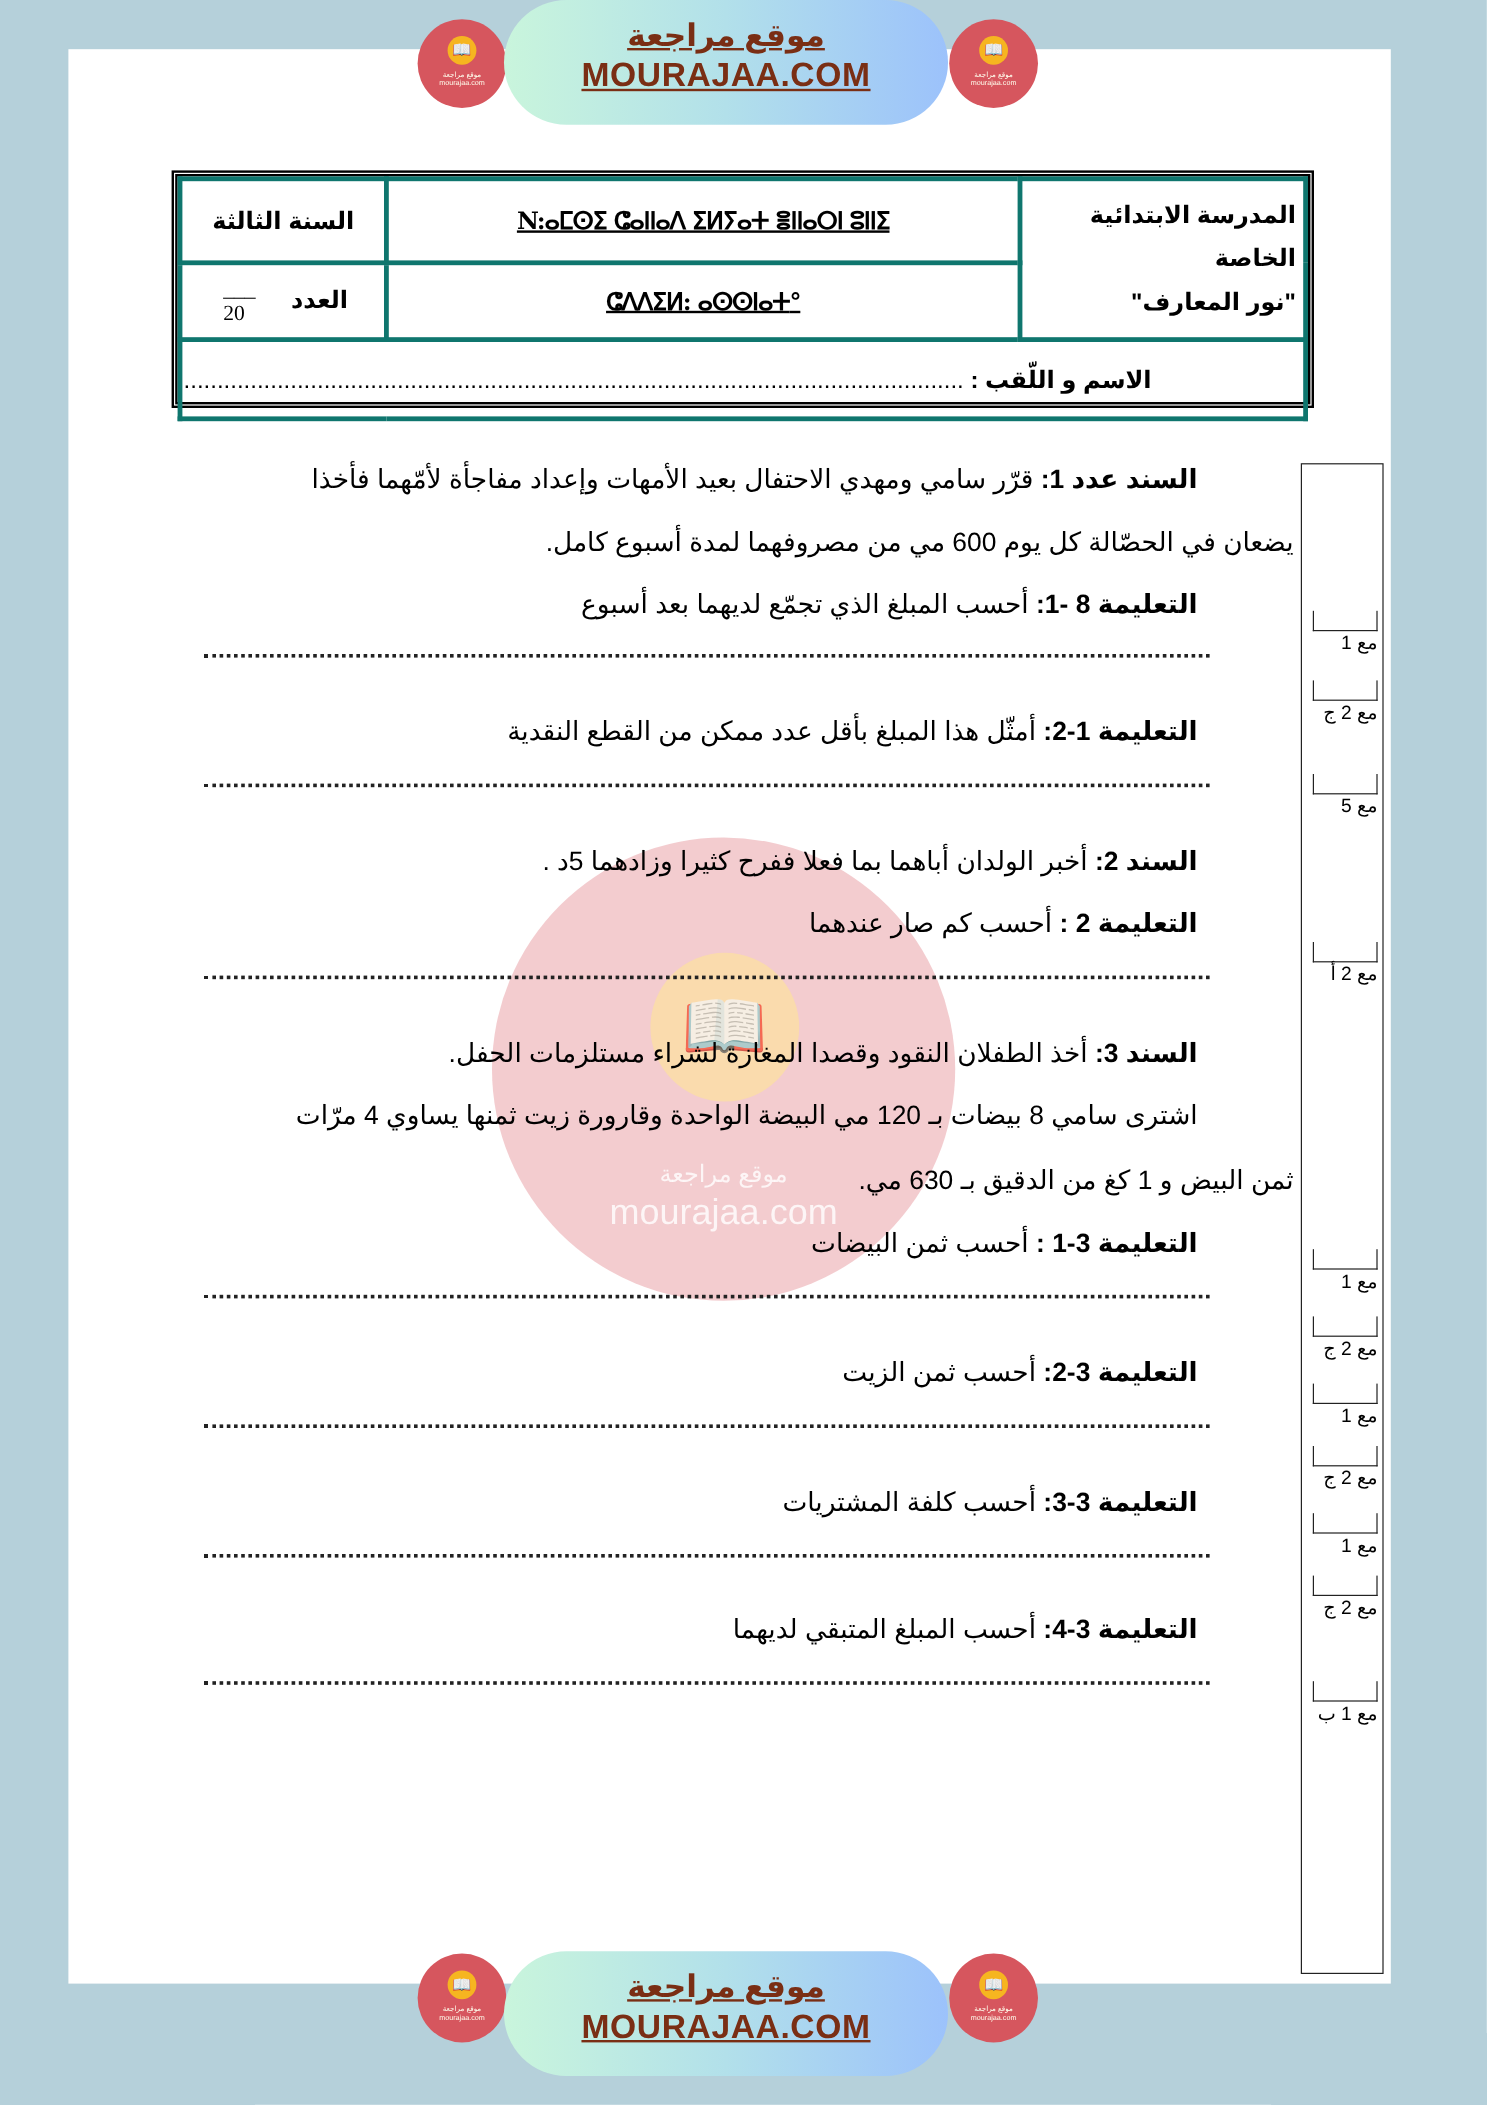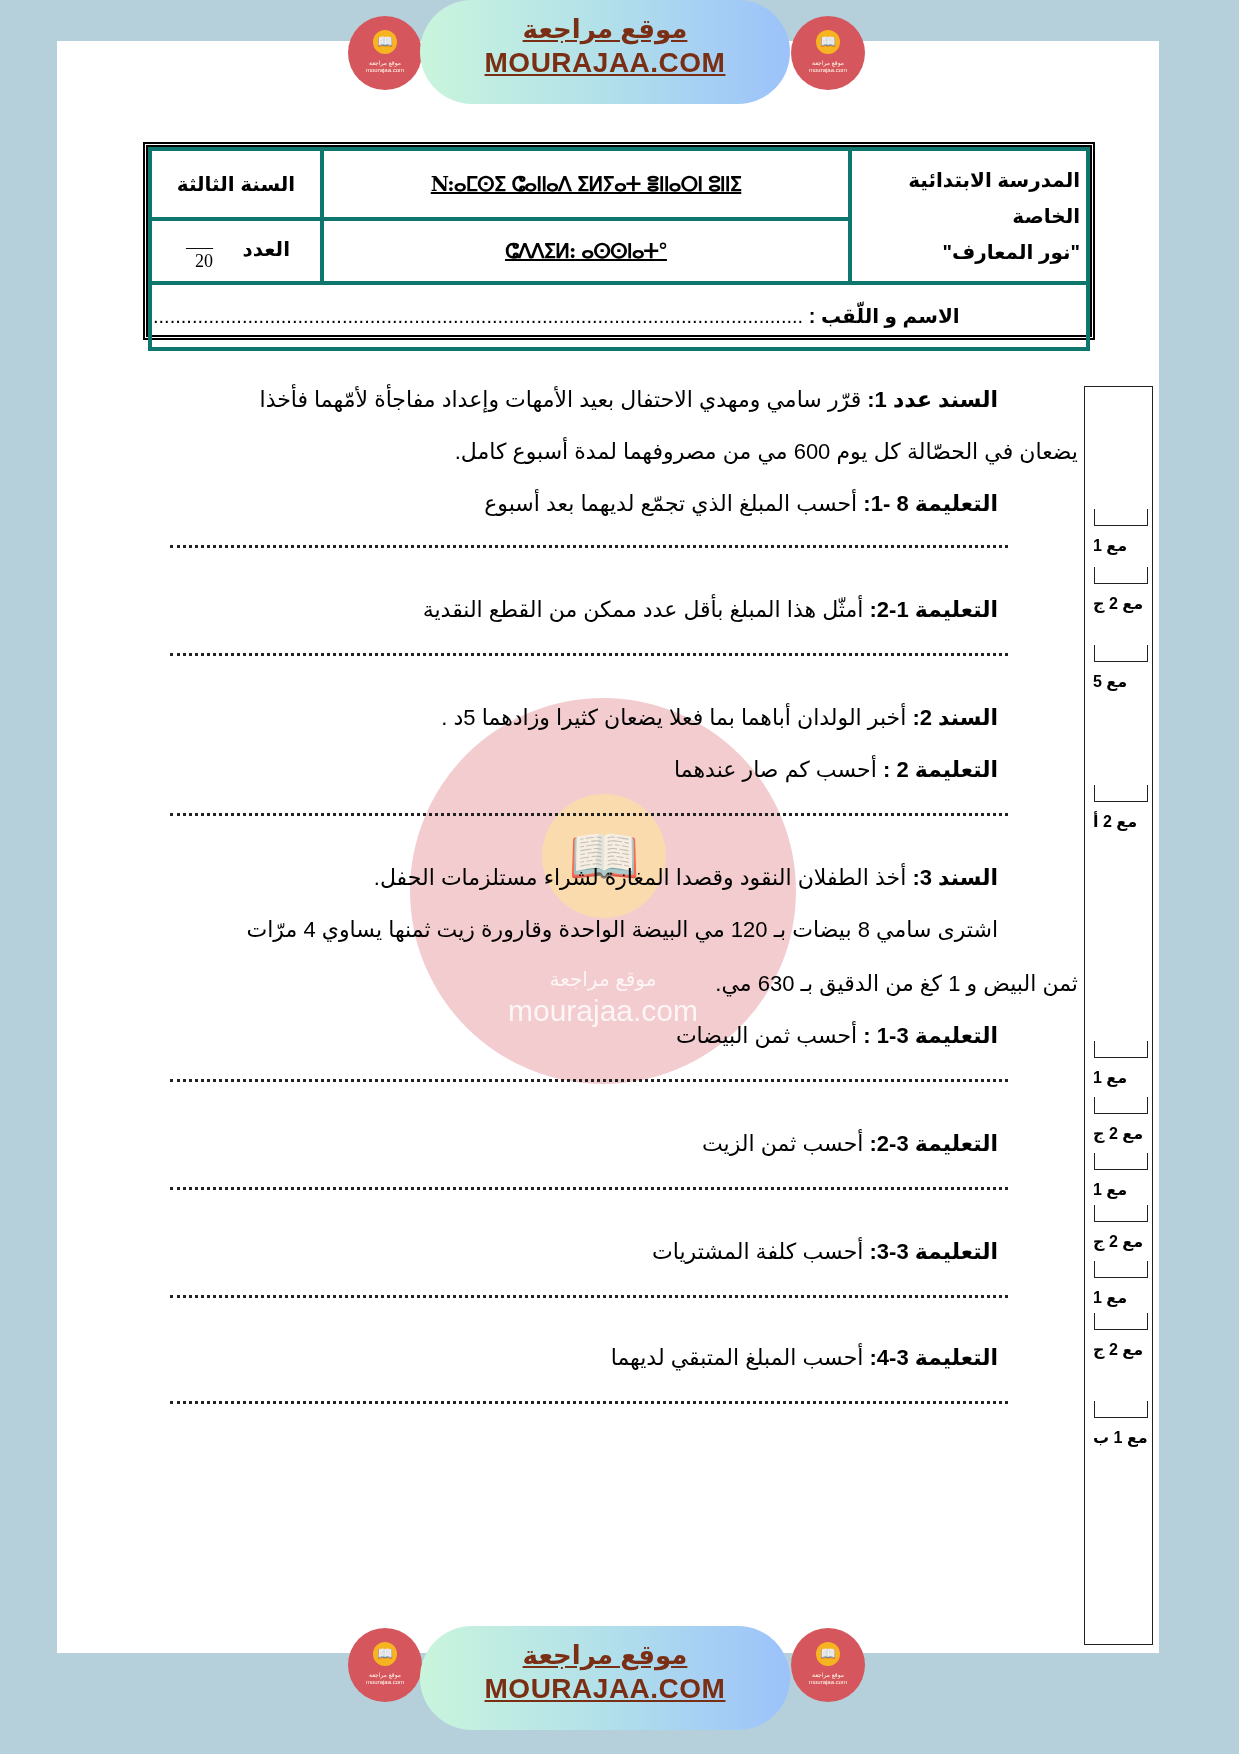--- a/index.html
+++ b/index.html
@@ -19,28 +19,28 @@
   .badge.l{left:348px;} .badge.r{left:791px;}
   .banner.bottom .badge{top:4px;}
   
   .hdr{position:absolute;left:143px;top:142px;width:952px;height:198px;border:4px double #000;border-width:5px;border-style:double;box-sizing:border-box;}
   .hdr table{width:100%;height:100%;border-collapse:collapse;direction:rtl;}
   .hdr td{border:4px solid #0f766e;font-size:20px;font-weight:bold;vertical-align:middle;}
   .school{width:222px;padding:6px;line-height:36px;}
   .garbled{text-align:center;font-weight:normal;font-family:"DejaVu Serif",serif;font-size:30px;letter-spacing:-1px;text-decoration:underline;}
   .grade{width:166px;text-align:center;}
   .count{text-align:right;padding-right:30px;}
-  .count .frac{display:inline-block;margin-right:24px;vertical-align:middle;text-align:right;font-weight:normal;font-family:"Liberation Serif",serif;font-size:18px;line-height:20px;}
+  .count .frac{display:inline-block;margin-right:24px;vertical-align:middle;text-align:left;font-weight:normal;font-family:"Liberation Serif",serif;font-size:18px;line-height:20px;}
   .namerow td{text-align:left;padding-right:10px;height:60px;}
   .namerow .dots{font-weight:normal;letter-spacing:0;}
   
   .criteria{position:absolute;left:1084px;top:386px;width:69px;height:1259px;border:1.5px solid #222;box-sizing:border-box;}
   .crit{position:absolute;left:8px;width:55px;direction:rtl;}
   .crit .bracket{height:16px;border:1.5px solid #222;border-top:none;width:52px;}
-  .crit .lbl{font-size:16px;font-weight:bold;text-align:left;margin-top:10px;white-space:nowrap;}
+  .crit .lbl{font-size:16px;font-weight:normal;text-align:right;margin-top:0;white-space:nowrap;}
   
   .content{position:absolute;left:160px;top:385px;width:918px;direction:rtl;font-size:22px;line-height:30px;}
   .line{position:absolute;right:0;white-space:nowrap;}
   .line b{font-weight:bold;margin-top:26px;}
   .dots-line{position:absolute;left:10px;width:838px;border-bottom:3px dotted #222;height:0;}
   .watermark{position:absolute;left:410px;top:698px;width:386px;height:386px;border-radius:50%;background:rgba(222,110,118,0.35);}
   .watermark .core{position:absolute;left:132px;top:96px;width:124px;height:124px;border-radius:50%;background:rgba(255,228,150,0.6);text-align:center;line-height:124px;font-size:58px;color:rgba(255,255,255,0.75);}
   .watermark .wm{position:absolute;left:0;width:386px;top:262px;text-align:center;color:rgba(255,255,255,0.8);font-size:30px;line-height:32px;}
 </style>
 </head>
@@ -143,21 +143,21 @@
   <div class="wm"><span style="font-size:20px">موقع مراجعة</span><br><span>mourajaa.com</span></div>
 </div>
 
 <div class="content">
   <div class="line" style="top:0px;right:80px"><b>السند عدد 1:</b><span> قرّر سامي ومهدي الاحتفال بعيد الأمهات وإعداد مفاجأة لأمّهما فأخذا</span></div>
   <div class="line" style="top:52px;right:0px">يضعان في الحصّالة كل يوم 600 مي من مصروفهما لمدة أسبوع كامل.</div>
   <div class="line" style="top:104px;right:80px"><b>التعليمة 8 -1:</b><span> أحسب المبلغ الذي تجمّع لديهما بعد أسبوع</span></div>
   <div class="dots-line" style="top:160px"></div>
   <div class="line" style="top:210px;right:80px"><b>التعليمة 1-2:</b><span> أمثّل هذا المبلغ بأقل عدد ممكن من القطع النقدية</span></div>
   <div class="dots-line" style="top:268px"></div>
-  <div class="line" style="top:318px;right:80px"><b>السند 2:</b><span> أخبر الولدان أباهما بما فعلا يضعان كثيرا وزادهما 5د .</span></div>
+  <div class="line" style="top:318px;right:80px"><b>السند 2:</b><span> أخبر الولدان أباهما بما فعلا ففرح كثيرا وزادهما 5د .</span></div>
   <div class="line" style="top:370px;right:80px"><b>التعليمة 2 :</b><span> أحسب كم صار عندهما</span></div>
   <div class="dots-line" style="top:428px"></div>
   <div class="line" style="top:478px;right:80px"><b>السند 3:</b><span> أخذ الطفلان النقود وقصدا المغازة لشراء مستلزمات الحفل.</span></div>
   <div class="line" style="top:530px;right:80px">اشترى سامي 8 بيضات بـ 120 مي البيضة الواحدة وقارورة زيت ثمنها يساوي 4 مرّات</div>
   <div class="line" style="top:584px;right:0px">ثمن البيض و 1 كغ من الدقيق بـ 630 مي.</div>
   <div class="line" style="top:636px;right:80px"><b>التعليمة 3-1 :</b><span> أحسب ثمن البيضات</span></div>
   <div class="dots-line" style="top:694px"></div>
   <div class="line" style="top:744px;right:80px"><b>التعليمة 3-2:</b><span> أحسب ثمن الزيت</span></div>
   <div class="dots-line" style="top:802px"></div>
   <div class="line" style="top:852px;right:80px"><b>التعليمة 3-3:</b><span> أحسب كلفة المشتريات</span></div>

